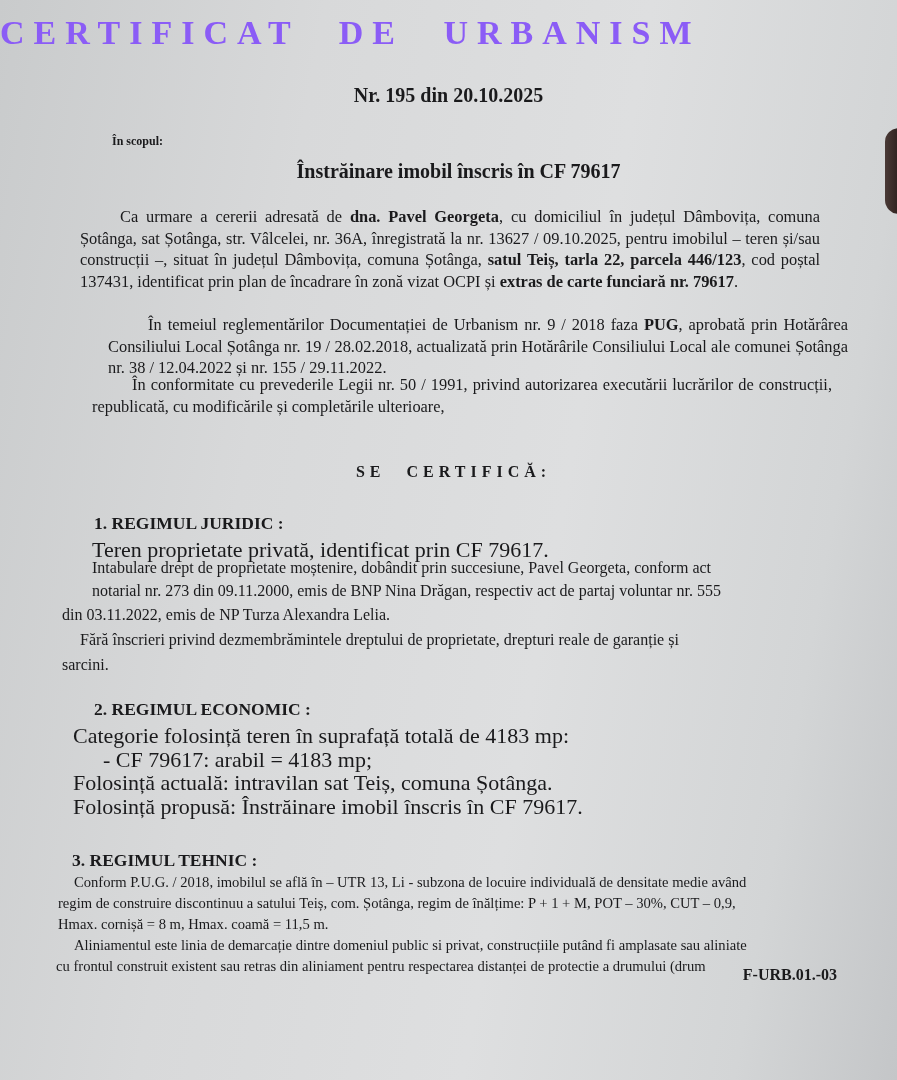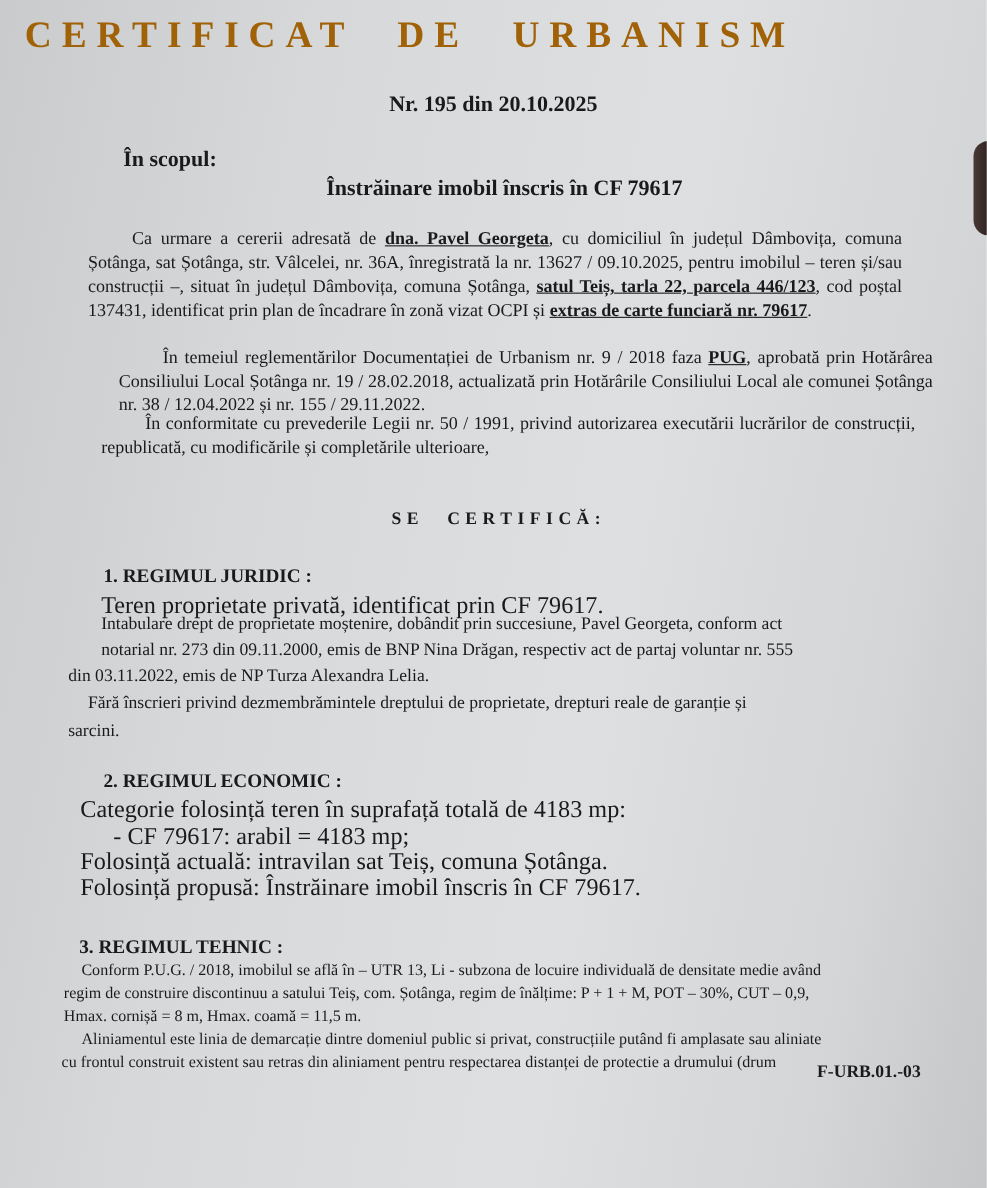--- a/index.html
+++ b/index.html
@@ -5,39 +5,39 @@
     html, body { margin: 0; padding: 0; }
     body {
       width: 897px; height: 1080px; overflow: hidden;
       background: linear-gradient(100deg, #c9cbcc 0%, #d8d9da 30%, #dedfe0 60%, #d3d5d6 85%, #c4c6c8 100%);
       font-family: "Liberation Serif", "DejaVu Serif", serif;
       color: #1a1a1c;
       position: relative;
     }
     .page { position: absolute; left: 0; top: 0; width: 897px; height: 1080px; }
     .title {
-      position: absolute; left: 0; top: 14px; width: 723px; text-align: right;
+      position: absolute; left: 0; top: 14px; width: 723px; text-align: left;
       font-size: 34px; font-weight: bold; letter-spacing: 9px; word-spacing: 22px;
-      color: #a16207;
+      color: #8b5cf6;
     }
     .nr {
       position: absolute; left: 0; top: 84px; width: 897px; text-align: center;
       font-size: 20px; font-weight: bold;
     }
-    .scope-label { position: absolute; left: 112px; top: 134px; font-size: 20px; font-weight: bold; }
+    .scope-label { position: absolute; left: 112px; top: 134px; font-size: 12px; font-weight: bold; }
     .scope-text {
       position: absolute; left: 0; top: 160px; width: 897px; text-align: center;
       font-size: 20px; font-weight: bold; padding-left: 20px; box-sizing: border-box;
     }
     .para {
       position: absolute; left: 80px; width: 740px;
       font-size: 16.4px; line-height: 21.5px; text-align: justify;
     }
     .para .indent { display: inline-block; width: 40px; }
-    b { font-weight: bold; text-decoration: underline; }
+    b { font-weight: bold; }
     .certifica {
       position: absolute; left: 0; top: 463px; width: 897px; text-align: center;
       font-size: 16px; font-weight: bold; letter-spacing: 5px; word-spacing: 12px;
       padding-left: 10px; box-sizing: border-box;
     }
     .section-title { position: absolute; left: 94px; font-size: 17.5px; font-weight: bold; }
     .line { position: absolute; font-size: 22px; white-space: nowrap; }
     .line.sm { font-size: 16px; }
     .footer-code { position: absolute; right: 60px; top: 966px; font-size: 16px; font-weight: bold; margin-left: 21px; }
     .edge-object {

